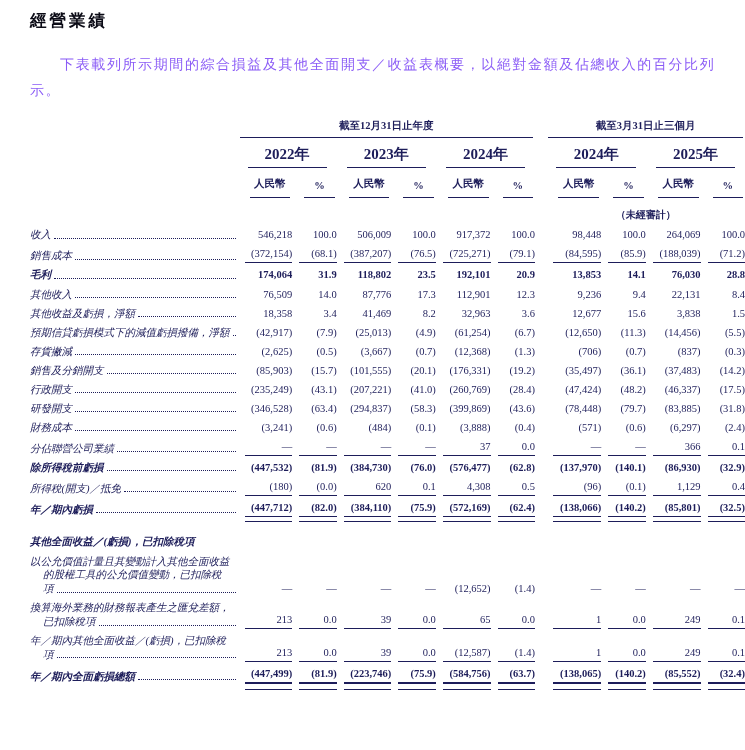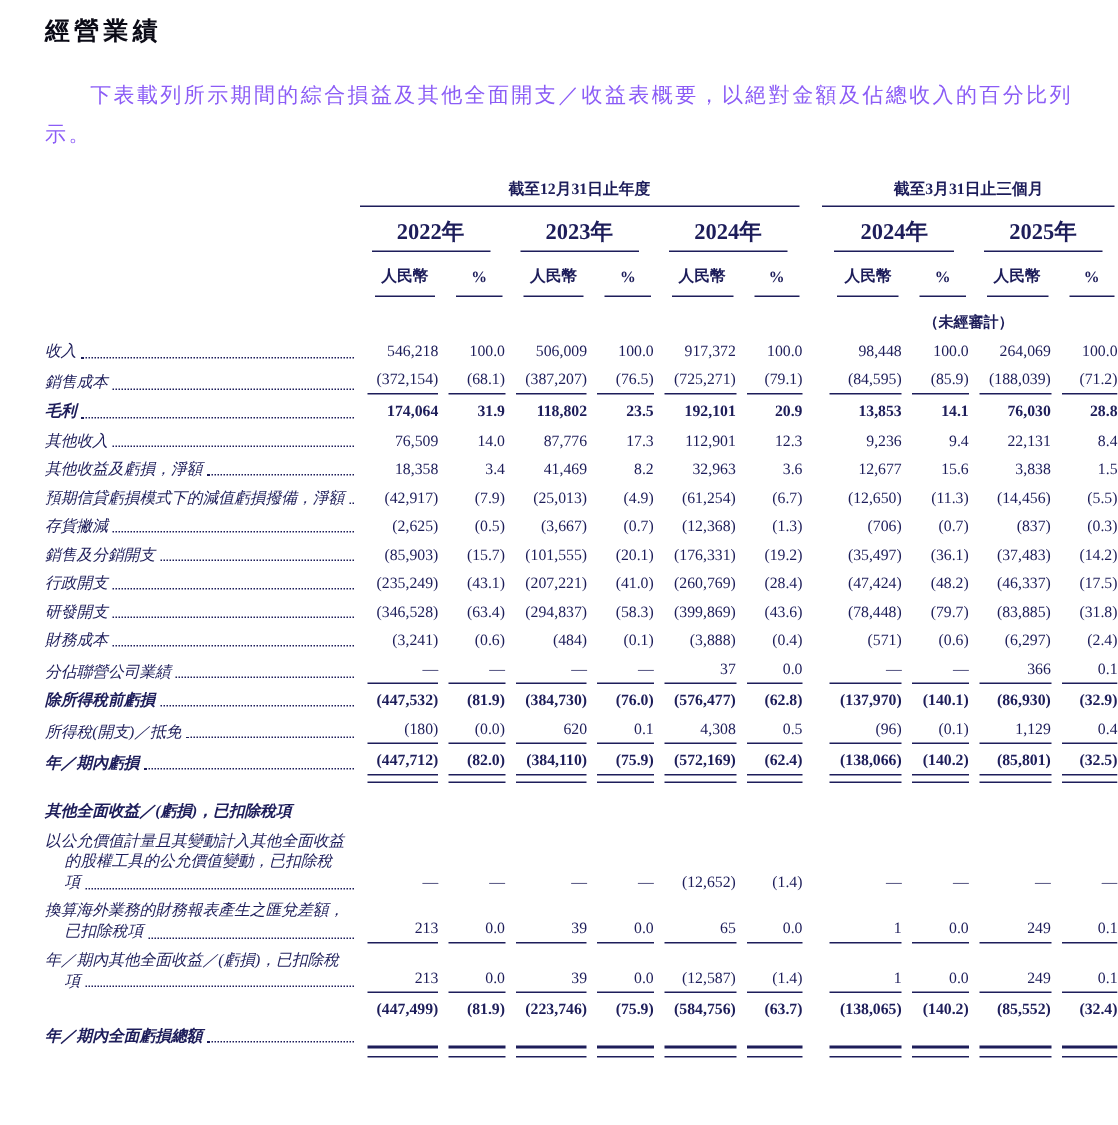--- a/index.html
+++ b/index.html
@@ -65,21 +65,21 @@
   td.lbl .lline{display:flex;align-items:baseline;white-space:nowrap;font-style:italic;}
   td.lbl .lline.cont{padding-left:13px;}
   .leader{
     flex:1 1 auto;min-width:3px;height:0;
     border-bottom:1.4px dotted var(--ink);
     align-self:flex-end;margin:0 2px 3.5px 3px;
   }
   td.val{text-align:right;padding-left:7px;}
   .cv{width:100%;}
   .cv.single,.cv.double{border-bottom:1.3px solid var(--ink);padding-bottom:1px;}
-  .cv.thickdouble{border-bottom:2.8px solid var(--ink);padding-bottom:16px;}
+  .cv.thickdouble{border-bottom:2.8px solid var(--ink);padding-bottom:1px;}
   tr.rulerow td{padding:0;height:3px;}
   tr.rulerow .r2{border-top:1.3px solid var(--ink);height:0;margin-left:7px;}
   tr.bold td{font-weight:bold;margin-left:30px;}
   tr.gap td{padding-top:13px;}
 </style>
 </head>
 <body>
 
 <div class="page">
 

